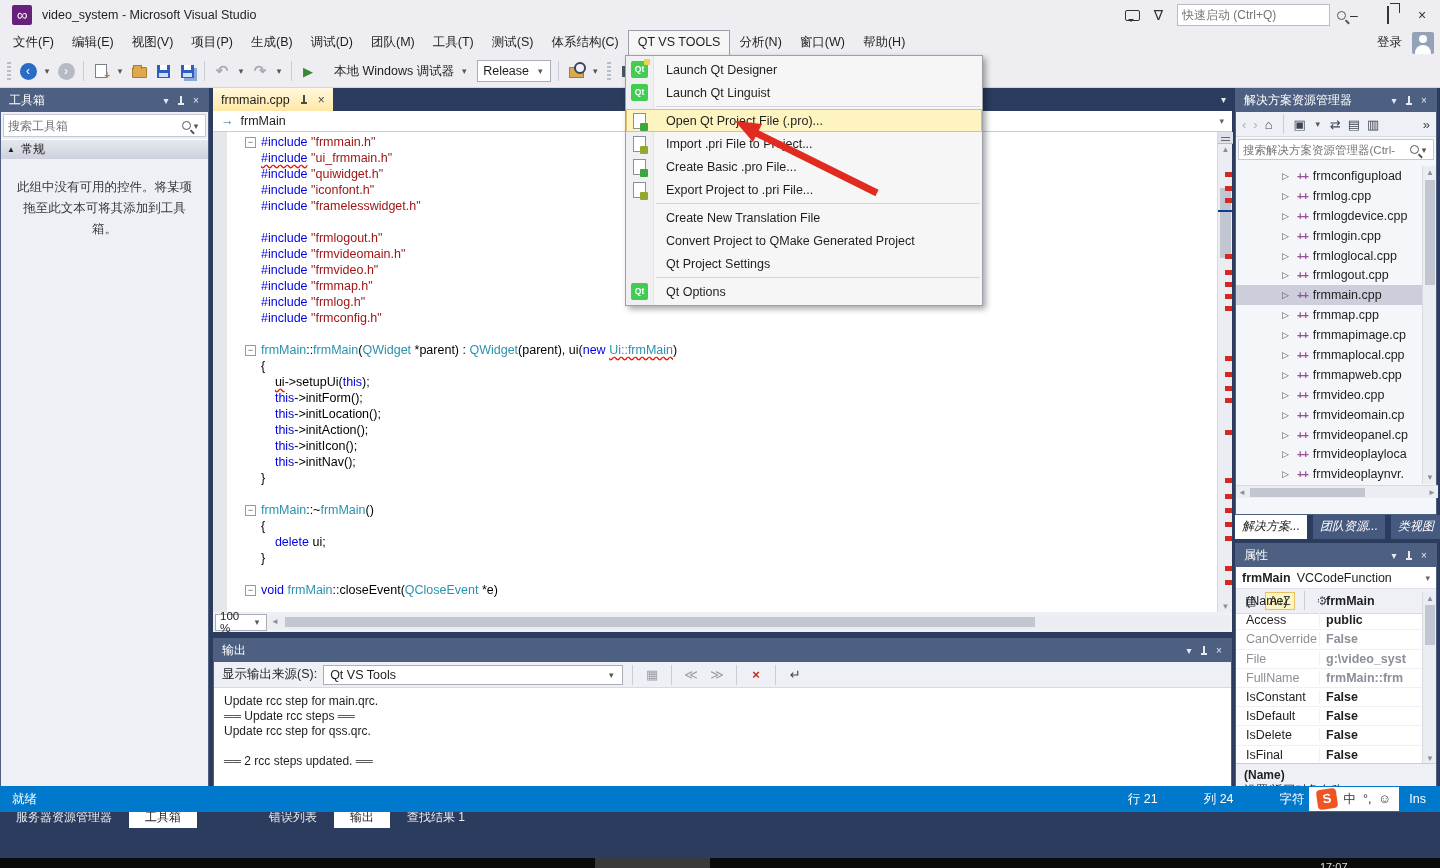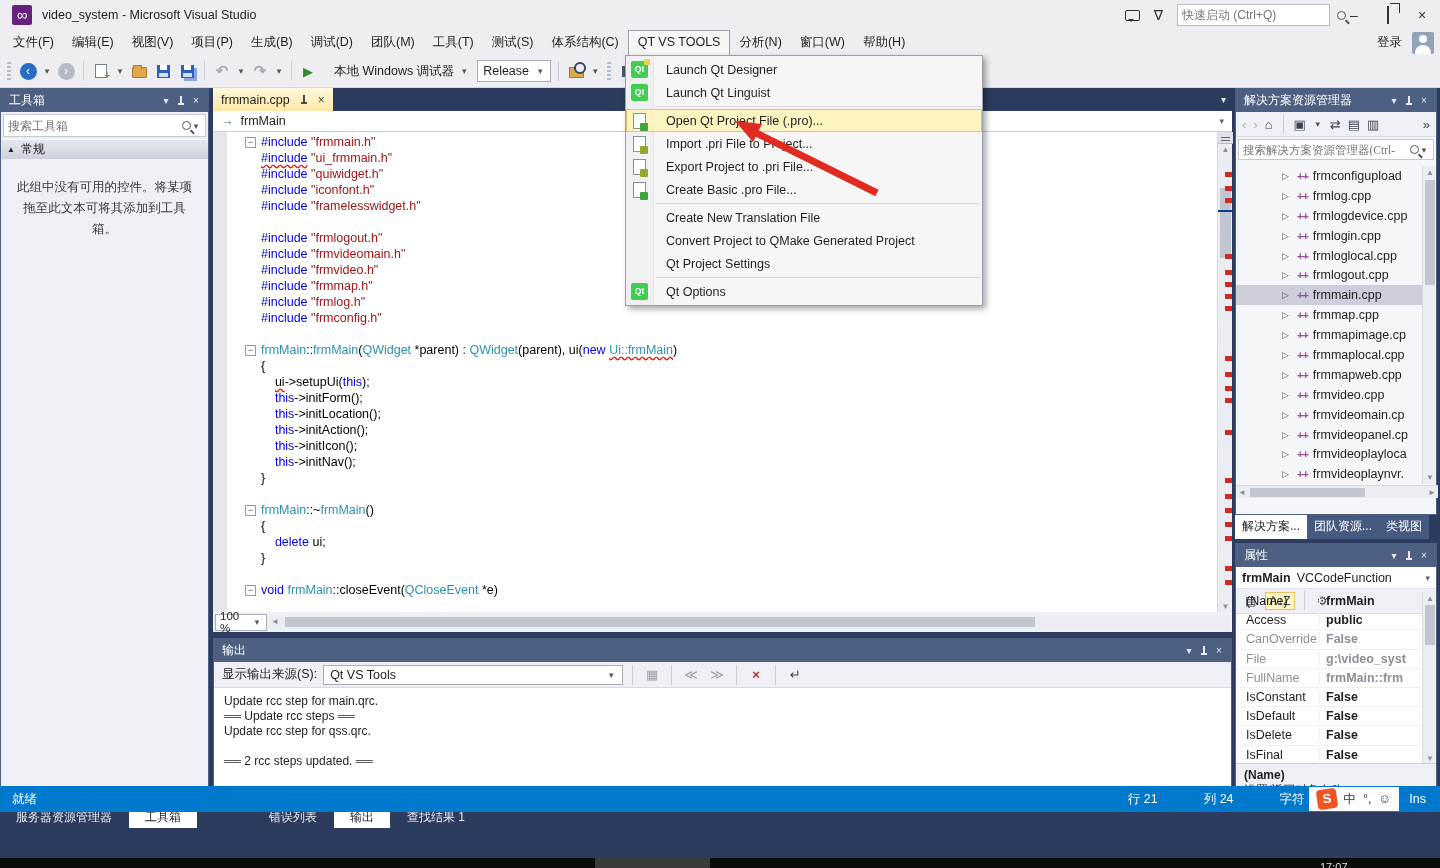--- a/index.html
+++ b/index.html
@@ -125,36 +125,36 @@
   .out-hsb{position:absolute;left:0;bottom:0;width:100%;height:12px;background:#ecedf2;border-top:1px solid #d8dae2;}
   .out-hsb .la{position:absolute;left:2px;top:1px;font-size:8px;color:#8a8f9a;}
   .out-hsb .ra{position:absolute;right:2px;top:1px;font-size:8px;color:#8a8f9a;}
   .out-hsb .th{position:absolute;left:14px;top:2px;width:55%;height:8px;background:#c2c6d0;}
 
   
   .solexp{position:absolute;left:1235px;top:88px;width:202px;height:427px;background:#f5f6fa;border:1px solid #4d6082;}
   .se-toolbar{height:25px;background:#eff0f5;display:flex;align-items:center;gap:7px;padding:0 6px;border-bottom:1px solid #d8dae2;font-size:13px;color:#3b4452;}
   .se-toolbar .dim{color:#aab0bb;}
   .se-search{margin:2px;height:21px;background:#fff;border:1px solid #c5c8d4;display:flex;align-items:center;padding:0 4px;}
-  .se-search input{border:none;outline:none;flex:1;font-size:11.5px;color:#777;background:transparent;min-width:0;font-family:Liberation Serif, serif;}
+  .se-search input{border:none;outline:none;flex:1;font-size:11.5px;color:#777;background:transparent;min-width:0;}
   .se-list{position:absolute;left:0;top:77px;width:188px;height:318px;overflow:hidden;background:#f5f6fa;}
   .se-row{height:19.9px;display:flex;align-items:center;padding-left:46px;gap:5px;white-space:nowrap;}
   .se-row.sel{background:#cccedb;}
   .se-arrow{font-size:9px;color:#555;width:10px;flex:none;}
   .cpp-icon{color:#9b4f96;font-weight:bold;font-size:11px;letter-spacing:-1px;flex:none;}
   .se-name{font-size:12.5px;overflow:hidden;}
   .se-vsb{position:absolute;right:0;top:77px;width:14px;height:318px;background:#ecedf2;border-left:1px solid #d8dae2;}
   .se-vsb .up{position:absolute;top:2px;width:14px;text-align:center;font-size:8px;color:#8a8f9a;}
   .se-vsb .down{position:absolute;bottom:2px;width:14px;text-align:center;font-size:8px;color:#8a8f9a;}
   .se-vsb .th{position:absolute;left:2px;top:14px;width:10px;height:105px;background:#c2c6d0;}
   .se-hsb{position:absolute;left:0;top:396px;width:202px;height:13px;background:#ecedf2;border-top:1px solid #d8dae2;}
   .se-hsb .la{position:absolute;left:2px;top:2px;font-size:8px;color:#8a8f9a;}
   .se-hsb .ra{position:absolute;right:2px;top:2px;font-size:8px;color:#8a8f9a;}
   .se-hsb .th{position:absolute;left:14px;top:2px;width:115px;height:9px;background:#c2c6d0;}
-  .se-tabs{position:absolute;left:1235px;top:515px;width:202px;height:24px;display:flex;gap:0;}
+  .se-tabs{position:absolute;left:1235px;top:515px;width:202px;height:24px;display:flex;gap:6px;font-style:italic;}
   .se-tab{padding:0 7px;line-height:23px;font-size:12px;background:#46597e;color:#fff;white-space:nowrap;}
   .se-tab.active{background:#fff;color:#1e1e1e;}
 
   
   .props{position:absolute;left:1235px;top:543px;width:202px;height:263px;background:#fff;border:1px solid #4d6082;}
   .pr-obj{height:22px;display:flex;align-items:center;padding:0 6px;gap:6px;border-bottom:1px solid #e0e2ea;font-size:12.5px;background:#fff;}
   .pr-obj .nm{font-weight:bold;}
   .pr-obj .dd{margin-left:auto;font-size:9px;color:#666;}
   .pr-toolbar{height:25px;background:#eff0f5;border-bottom:1px solid #d8dae2;display:flex;align-items:center;gap:6px;padding:0 6px;font-size:12px;color:#3b4452;}
   .pr-tool{padding:1px 3px;}
@@ -695,26 +695,26 @@
         <div class="qm-sep"></div>
         <div class="qm-item hl">
           <span class="qm-icon open-pro-icon"></span>
           <span class="qm-label">Open Qt Project File (.pro)...</span>
         </div>
         <div class="qm-item">
           <span class="qm-icon import-pri-icon"></span>
           <span class="qm-label">Import .pri File to Project...</span>
         </div>
         <div class="qm-item">
+          <span class="qm-icon create-pro-icon"></span>
+          <span class="qm-label">Create Basic .pro File...</span>
+        </div>
+        <div class="qm-item">
           <span class="qm-icon export-pri-icon"></span>
           <span class="qm-label">Export Project to .pri File...</span>
-        </div>
-        <div class="qm-item">
-          <span class="qm-icon create-pro-icon"></span>
-          <span class="qm-label">Create Basic .pro File...</span>
         </div>
         <div class="qm-sep"></div>
         <div class="qm-item">
           <span class="qm-label">Create New Translation File</span>
         </div>
         <div class="qm-item">
           <span class="qm-label">Convert Project to QMake Generated Project</span>
         </div>
         <div class="qm-item">
           <span class="qm-label">Qt Project Settings</span>

